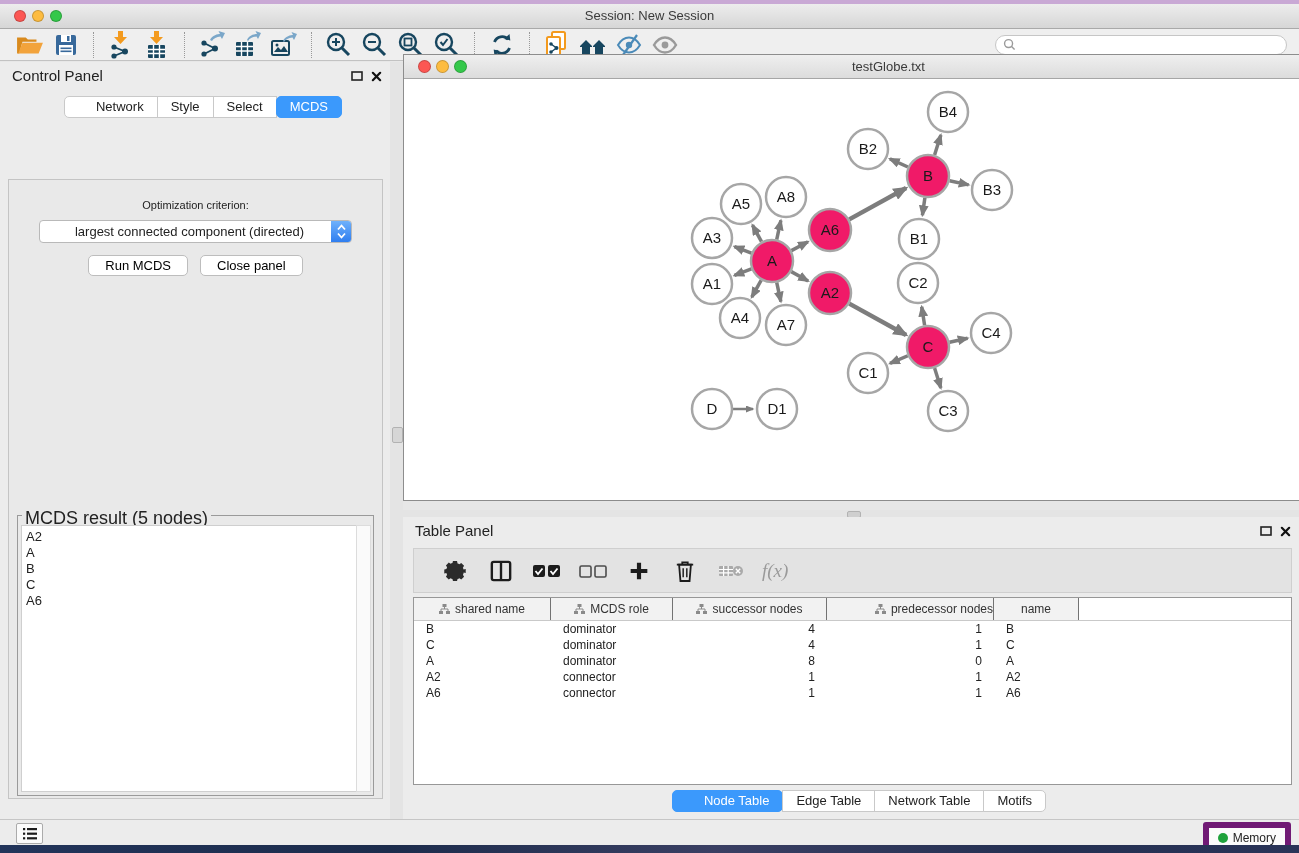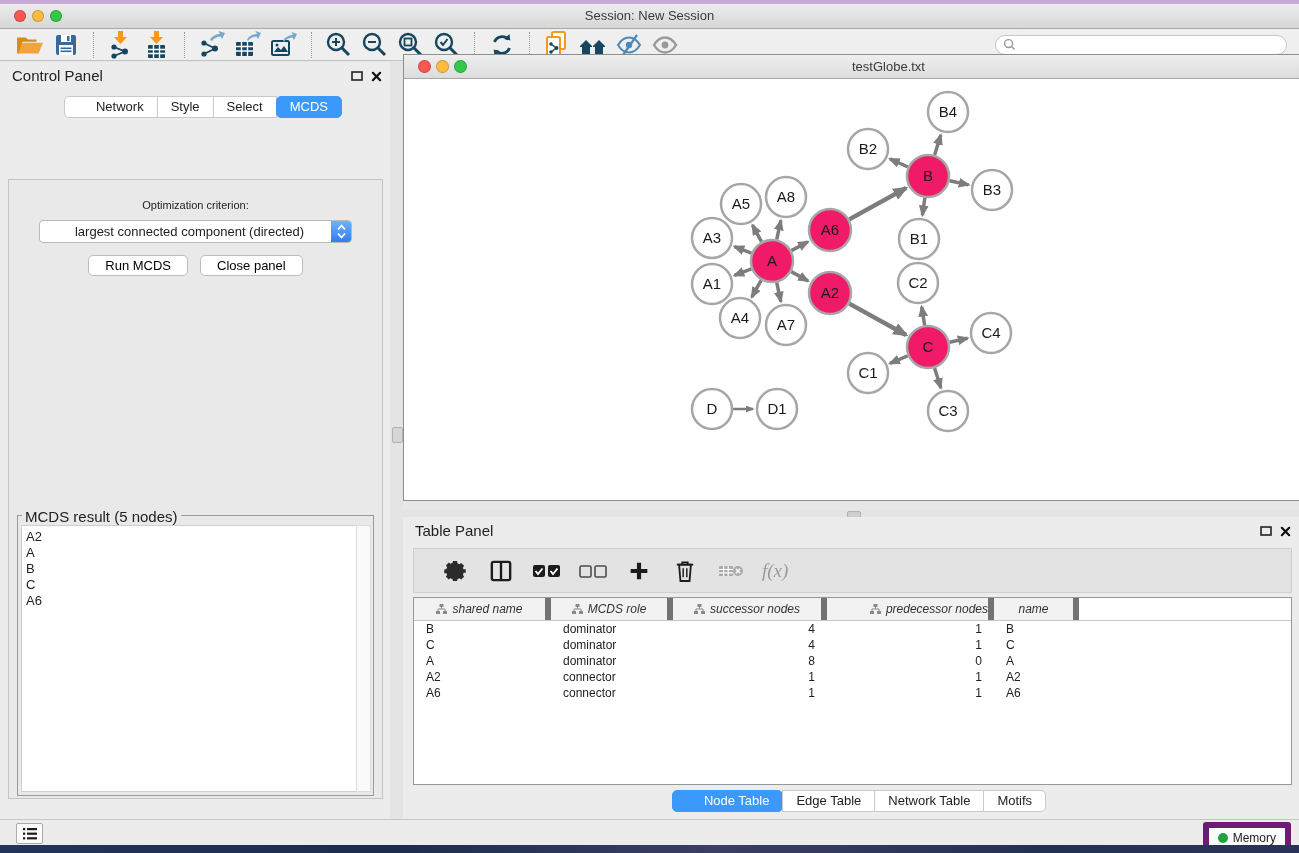--- a/index.html
+++ b/index.html
@@ -38,21 +38,21 @@
   .dropdown{position:relative;margin:9px auto 0;width:313px;height:23px;background:#fff;
       border:1px solid #b9b9b9;border-radius:4px;box-sizing:border-box;display:flex;align-items:center;}
   .dropdown .val{flex:1;padding-left:8px;font-size:13px;white-space:nowrap;overflow:hidden;text-align:center;}
   .dd-step{width:20px;height:21px;background:linear-gradient(#6fb1fb,#2f7ef0);border-radius:0 3px 3px 0;
       display:flex;flex-direction:column;align-items:center;justify-content:center;color:#fff;}
   .btn-row{display:flex;justify-content:center;gap:12px;margin-top:12px;}
   .btn{background:#fff;border:1px solid #bdbdbd;border-radius:5px;height:21px;line-height:19px;
       padding:0 16px;font-size:13px;cursor:default;}
   .result-box{position:absolute;left:8px;right:8px;top:335px;bottom:2px;border:1px solid #9a9a9a;
       background:#e9e9e9;}
-  .result-legend{position:absolute;top:-8px;left:4px;background:#e9e9e9;padding:0 3px;font-size:15px;}
+  .result-legend{position:absolute;top:-8px;left:4px;background:#e9e9e9;padding:0 3px;font-size:18px;}
   .result-list{position:absolute;left:3px;right:16px;top:9px;bottom:3px;background:#fff;
       border:1px solid #cfcfcf;padding:3px 0 0 4px;overflow:hidden;}
   .result-list div{font-size:13px;line-height:16px;}
   .result-scroll{position:absolute;right:2px;top:9px;bottom:3px;width:13px;background:#fafafa;border:1px solid #dcdcdc;}
   
   .vsplit{position:absolute;left:390px;top:62px;width:13px;bottom:33px;background:#e4e4e4;}
   .vsplit .handle{position:absolute;left:2px;top:365px;width:9px;height:14px;background:#d6d6d6;border:1px solid #b2b2b2;border-radius:2px;}
   .hsplit{position:absolute;left:403px;right:0;top:510px;height:7px;background:#e4e4e4;}
   .hsplit .handle{position:absolute;left:444px;top:1px;width:12px;height:5px;background:#cfcfcf;border:1px solid #b2b2b2;border-radius:2px;}
   
@@ -64,22 +64,22 @@
   .net-grip{position:absolute;right:1px;bottom:1px;width:14px;height:14px;
       background:repeating-linear-gradient(135deg,transparent 0 3px,#b5b5b5 3px 4px);}
   
   .tpanel{position:absolute;left:403px;top:517px;right:0;bottom:33px;background:#ececec;}
   .ttoolbar{position:absolute;left:10px;right:7px;top:31px;height:45px;background:#e3e3e3;
       border:1px solid #cfcfcf;display:flex;align-items:center;padding-left:18px;box-sizing:border-box;}
   .ttoolbar .tbicon{margin:0 7px;}
   .fx{font-family:"Liberation Serif",serif;font-style:italic;font-size:19px;color:#9a9a9a;margin-left:8px;}
   .ttable{position:absolute;left:10px;right:7px;top:80px;bottom:35px;background:#fff;border:1px solid #979797;overflow:hidden;}
   .thead{display:flex;height:22px;border-bottom:1px solid #c9c9c9;font-size:12px;color:#333;}
-  .th{background:#f2f2f2;border-right:6px solid #737373;display:flex;align-items:center;justify-content:center;
-      gap:5px;box-sizing:border-box;font-style:italic;}
+  .th{background:#f2f2f2;border-right:1px solid #737373;display:flex;align-items:center;justify-content:center;
+      gap:5px;box-sizing:border-box;}
   .trow{display:flex;height:16px;font-size:12px;align-items:center;}
   .td{box-sizing:border-box;padding:0 12px;white-space:nowrap;}
   .ttabs{position:absolute;left:0;right:0;bottom:8px;display:flex;justify-content:center;}
   
   .statusbar{position:absolute;left:0;bottom:8px;right:0;height:25px;background:#ececec;border-top:1px solid #c6c6c6;}
   .status-left-btn{position:absolute;left:16px;top:3px;width:25px;height:19px;background:#fbfbfb;
       border:1px solid #ababab;border-radius:2px;display:flex;align-items:center;justify-content:center;}
   .memory-btn{position:absolute;right:8px;top:2px;height:20px;background:#fbfbfb;border:6px solid #701a75;
       border-radius:3px;display:flex;align-items:center;gap:5px;padding:0 9px;font-size:12px;}
   .memdot{width:10px;height:10px;border-radius:50%;}

